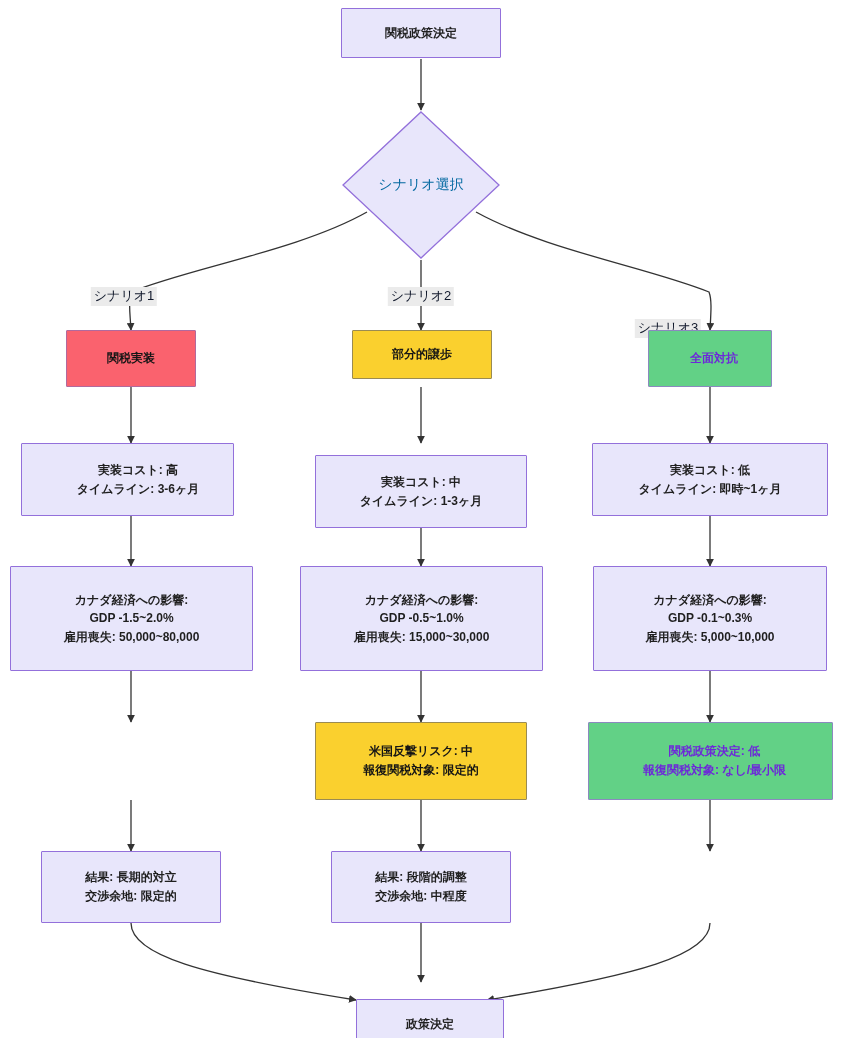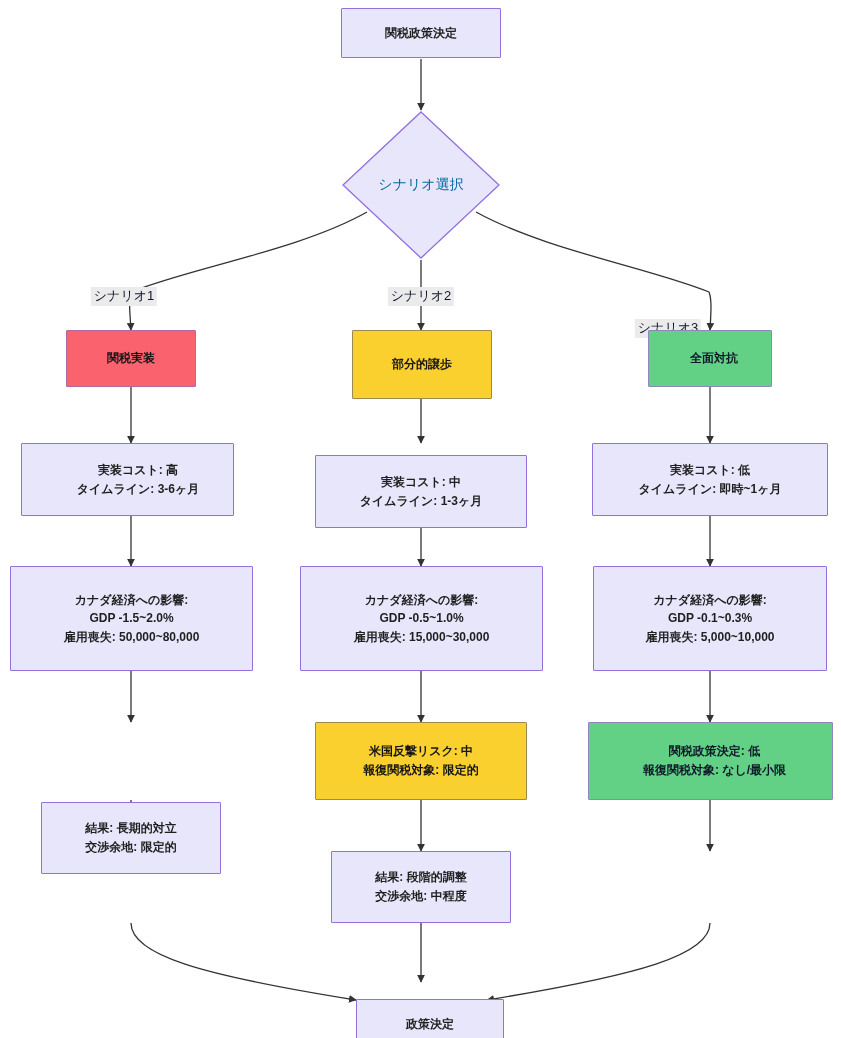--- a/index.html
+++ b/index.html
@@ -51,21 +51,21 @@
     color: #151515;
   }
   .node.yellow {
     background: #fad02e;
     border-color: #9a8b52;
     color: #151515;
   }
   .node.green {
     background: #62d186;
     border-color: #8b89bf;
-    color: #0f172a;
+    color: #6d28d9;
     padding-left: 8px;
   }
   .diamond-wrap {
     position: absolute;
     width: 160px;
     height: 150px;
   }
   .diamond-shape {
     position: absolute;
     left: 0; top: 0;
@@ -147,21 +147,21 @@
     <div class="diamond-label">シナリオ選択</div>
   </div>
 
   <div class="edge-label" style="left:124px; top:287px;">シナリオ1</div>
   <div class="edge-label" style="left:421px; top:287px;">シナリオ2</div>
   <div class="edge-label" style="left:668px; top:287px;margin-top:32px;">シナリオ3</div>
 
   <div class="node red" style="left:66px; top:330px; width:130px; height:57px;">
     <span class="ln">関税実装</span>
   </div>
-  <div class="node yellow" style="left:352px; top:330px; width:140px; height:69px;">
+  <div class="node yellow" style="left:352px; top:330px; width:140px; height:49px;">
     <span class="ln">部分的譲歩</span>
   </div>
   <div class="node green" style="left:648px; top:330px; width:124px; height:57px;">
     <span class="ln">全面対抗</span>
   </div>
 
   <div class="node" style="left:21px; top:443px; width:213px; height:73px;padding-left:21px;">
     <span class="ln">実装コスト: 高</span>
     <span class="ln">タイムライン: 3-6ヶ月</span>
   </div>
@@ -192,21 +192,21 @@
 
   <div class="node yellow" style="left:315px; top:722px; width:212px; height:78px;">
     <span class="ln">米国反撃リスク: 中</span>
     <span class="ln">報復関税対象: 限定的</span>
   </div>
   <div class="node green" style="left:588px; top:722px; width:245px; height:78px;">
     <span class="ln">関税政策決定: 低</span>
     <span class="ln">報復関税対象: なし/最小限</span>
   </div>
 
-  <div class="node" style="left:41px; top:802px; width:180px; height:72px;text-align:right;">
+  <div class="node" style="left:41px; top:851px; width:180px; height:72px;text-align:right;">
     <span class="ln">結果: 長期的対立</span>
     <span class="ln">交渉余地: 限定的</span>
   </div>
   <div class="node" style="left:331px; top:851px; width:180px; height:72px;">
     <span class="ln">結果: 段階的調整</span>
     <span class="ln">交渉余地: 中程度</span>
   </div>
 
   <div class="node" style="left:356px; top:982px; width:148px; height:50px;margin-top:17px;">
     <span class="ln">政策決定</span>

